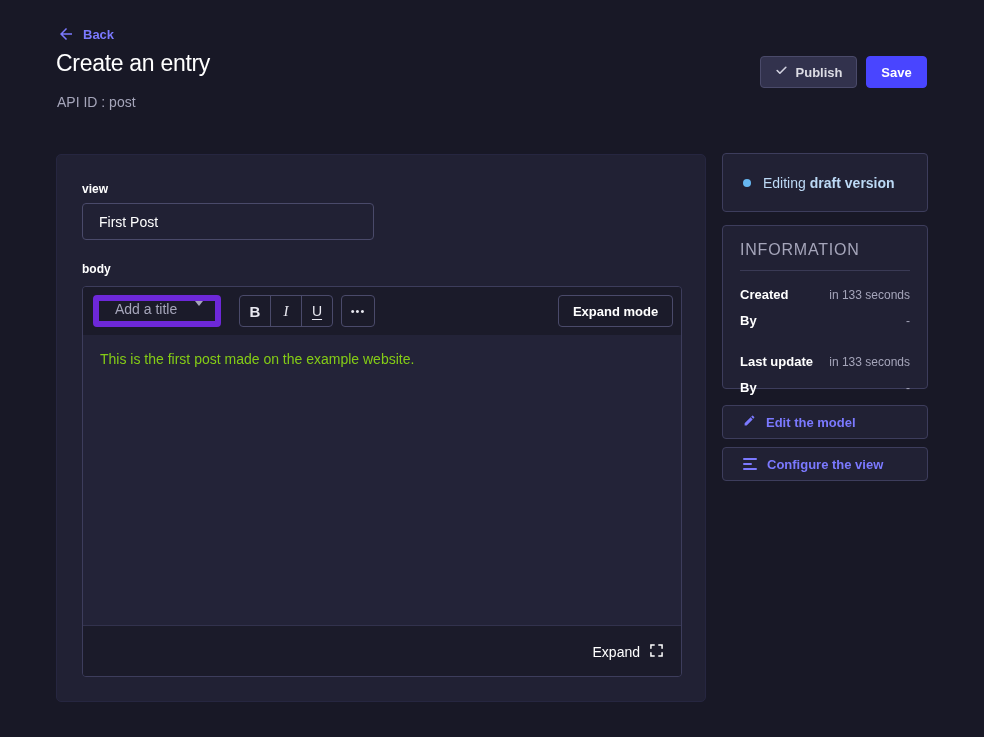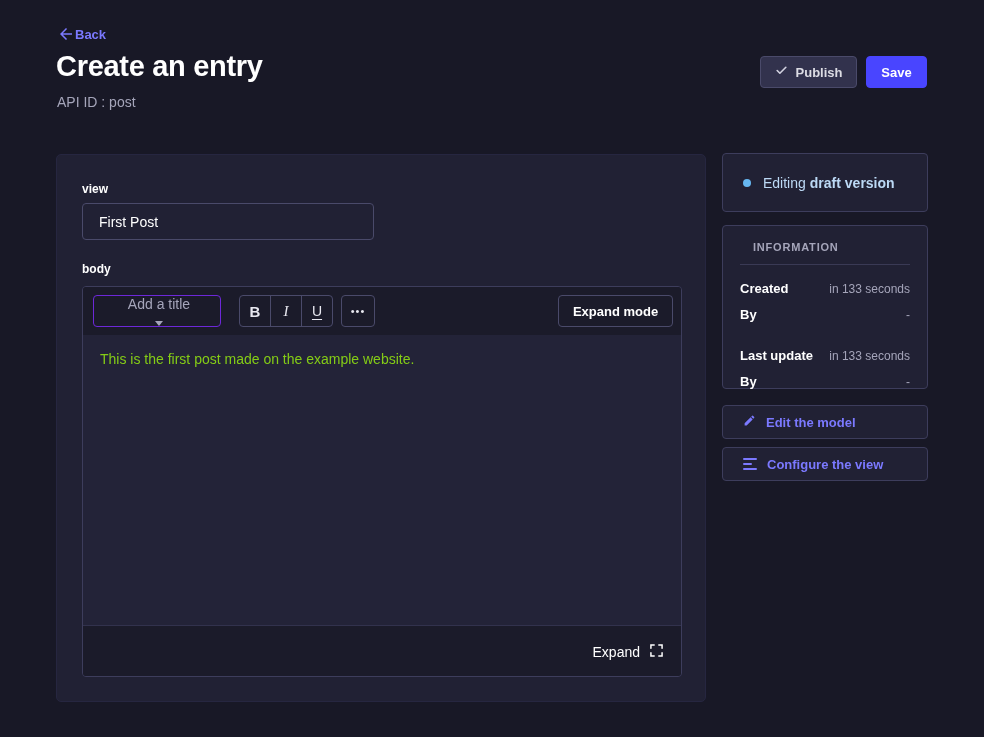--- a/index.html
+++ b/index.html
@@ -1,39 +1,39 @@
 <!DOCTYPE html>
 <html><head>
 <meta charset="utf-8">
 <style>
   * { margin:0; padding:0; box-sizing:border-box; }
   html,body { width:984px; height:737px; background:#181826; font-family:"Liberation Sans", sans-serif; overflow:hidden; }
   .page { position:relative; width:984px; height:737px; background:#181826; }
 
   
-  .back-link { position:absolute; left:57px; top:25px; display:flex; align-items:center; gap:0; color:#7b79ff; font-size:13px; font-weight:600; cursor:pointer; }
+  .back-link { position:absolute; left:57px; top:25px; display:flex; align-items:center; gap:8px; color:#7b79ff; font-size:13px; font-weight:600; cursor:pointer; }
   .back-link svg { display:block; }
-  .page-title { position:absolute; left:56px; top:50px; color:#ffffff; font-size:29px; font-weight:700; letter-spacing:-0.3px; }
+  .page-title { position:absolute; left:56px; top:50px; color:#ffffff; font-size:23px; font-weight:400; letter-spacing:-0.3px; }
   .page-subtitle { position:absolute; left:57px; top:94px; color:#a5a5ba; font-size:14px; }
 
   .btn { display:flex; align-items:center; justify-content:center; border-radius:4px; font-size:13px; font-weight:600; cursor:pointer; }
   .publish-btn { position:absolute; left:760px; top:56px; width:97px; height:32px; background:#32324d; border:1px solid #4a4a6a; color:#dcdce4; gap:8px; }
   .save-btn { position:absolute; left:866px; top:56px; width:61px; height:32px; background:#4945ff; color:#ffffff; border:1px solid #4945ff; }
 
   
   .main-card { position:absolute; left:56px; top:154px; width:650px; height:548px; background:#212134; border:1px solid #262640; border-radius:5px; }
   .field-label { position:absolute; left:25px; color:#ffffff; font-size:12px; font-weight:700; }
   .name-label { top:27px; }
   .name-input { position:absolute; left:25px; top:48px; width:292px; height:37px; background:#212134; border:1px solid #4a4a6a; border-radius:4px; color:#ffffff; font-size:14px; padding:0 16px; font-family:"Liberation Sans", sans-serif; outline:none; }
   .body-label { top:107px; }
 
   
   .editor { position:absolute; left:25px; top:131px; width:600px; height:391px; border:1px solid #3d3d5c; border-radius:4px; overflow:hidden; background:#232338; }
   .editor-toolbar { position:relative; height:48px; background:#1b1b2a; }
-  .title-select { position:absolute; left:10px; top:8px; width:128px; height:32px; border:1px solid #6d28d9; border-radius:4px; background:transparent; display:flex; align-items:center; justify-content:space-between; padding:0 12px 0 16px; color:#a5a5ba; font-size:14px; cursor:pointer;flex-direction:column; }
+  .title-select { position:absolute; left:10px; top:8px; width:128px; height:32px; border:6px solid #6d28d9; border-radius:4px; background:transparent; display:flex; justify-content:space-between; padding:0 12px 0 16px; color:#a5a5ba; font-size:14px; cursor:pointer; }
   .caret-down { width:0; height:0; border-left:4px solid transparent; border-right:4px solid transparent; border-top:5px solid #a5a5ba; }
   .biu-group { position:absolute; left:156px; top:8px; width:94px; height:32px; border:1px solid #4a4a6a; border-radius:4px; display:flex; overflow:hidden; }
   .biu-btn { flex:1; display:flex; align-items:center; justify-content:center; color:#e8e8f0; font-size:15px; cursor:pointer; }
   .biu-btn + .biu-btn { border-left:1px solid #4a4a6a; }
   .btn-bold { font-weight:700; }
   .btn-italic { font-style:italic; font-family:"Liberation Serif", serif; }
   .btn-underline { text-decoration:underline; text-underline-offset:3px; font-size:14px; }
   .more-btn { position:absolute; left:258px; top:8px; width:34px; height:32px; border:1px solid #4a4a6a; border-radius:4px; display:flex; align-items:center; justify-content:center; color:#e8e8f0; font-size:11px; letter-spacing:1px; cursor:pointer; }
   .preview-btn { position:absolute; left:475px; top:8px; width:115px; height:32px; border:1px solid #4a4a6a; border-radius:4px; display:flex; align-items:center; justify-content:center; color:#ffffff; font-size:13px; font-weight:700; cursor:pointer; }
   .editor-content { position:relative; height:290px; background:#232338; color:#84cc16; font-size:14px; padding:16px 17px; cursor:text; }
@@ -41,21 +41,21 @@
   .expand-btn { display:flex; align-items:center; gap:10px; color:#ffffff; font-size:14px; cursor:pointer; }
 
   
   .draft-box { position:absolute; left:722px; top:153px; width:206px; height:59px; background:#212134; border:1px solid #3d3d5c; border-radius:4px; display:flex; align-items:center; padding-left:20px; gap:12px; }
   .draft-dot { width:8px; height:8px; border-radius:50%; background:#66b7f1; }
   .draft-text { color:#bcd9f5; font-size:14px; }
   .draft-text .emph { font-weight:700; }
   .status-prefix { margin-right:4px; }
 
   .info-box { position:absolute; left:722px; top:225px; width:206px; height:164px; background:#212134; border:1px solid #3d3d5c; border-radius:4px; padding:15px 17px; }
-  .info-title { color:#a5a5ba; font-size:11px; font-weight:700; letter-spacing:0.8px;margin-left:13px; }
+  .info-title { color:#a5a5ba; font-size:16px; font-weight:400; letter-spacing:0.8px; }
   .info-divider { height:1px; background:#3a3a55; margin:11px 0 16px 0; }
   .info-row { display:flex; justify-content:space-between; align-items:baseline; margin-bottom:11px; }
   .info-row.spaced { margin-top:26px; }
   .info-label { color:#ffffff; font-size:13px; font-weight:700; }
   .info-value { color:#a5a5ba; font-size:12px; }
 
   .side-action { position:absolute; left:722px; width:206px; height:34px; background:#212134; border:1px solid #3d3d5c; border-radius:4px; display:flex; align-items:center; padding-left:20px; gap:10px; cursor:pointer; }
   .edit-model-btn { top:405px; }
   .configure-view-btn { top:447px; }
   .side-action span.lbl { color:#7b79ff; font-size:13px; font-weight:700; }

